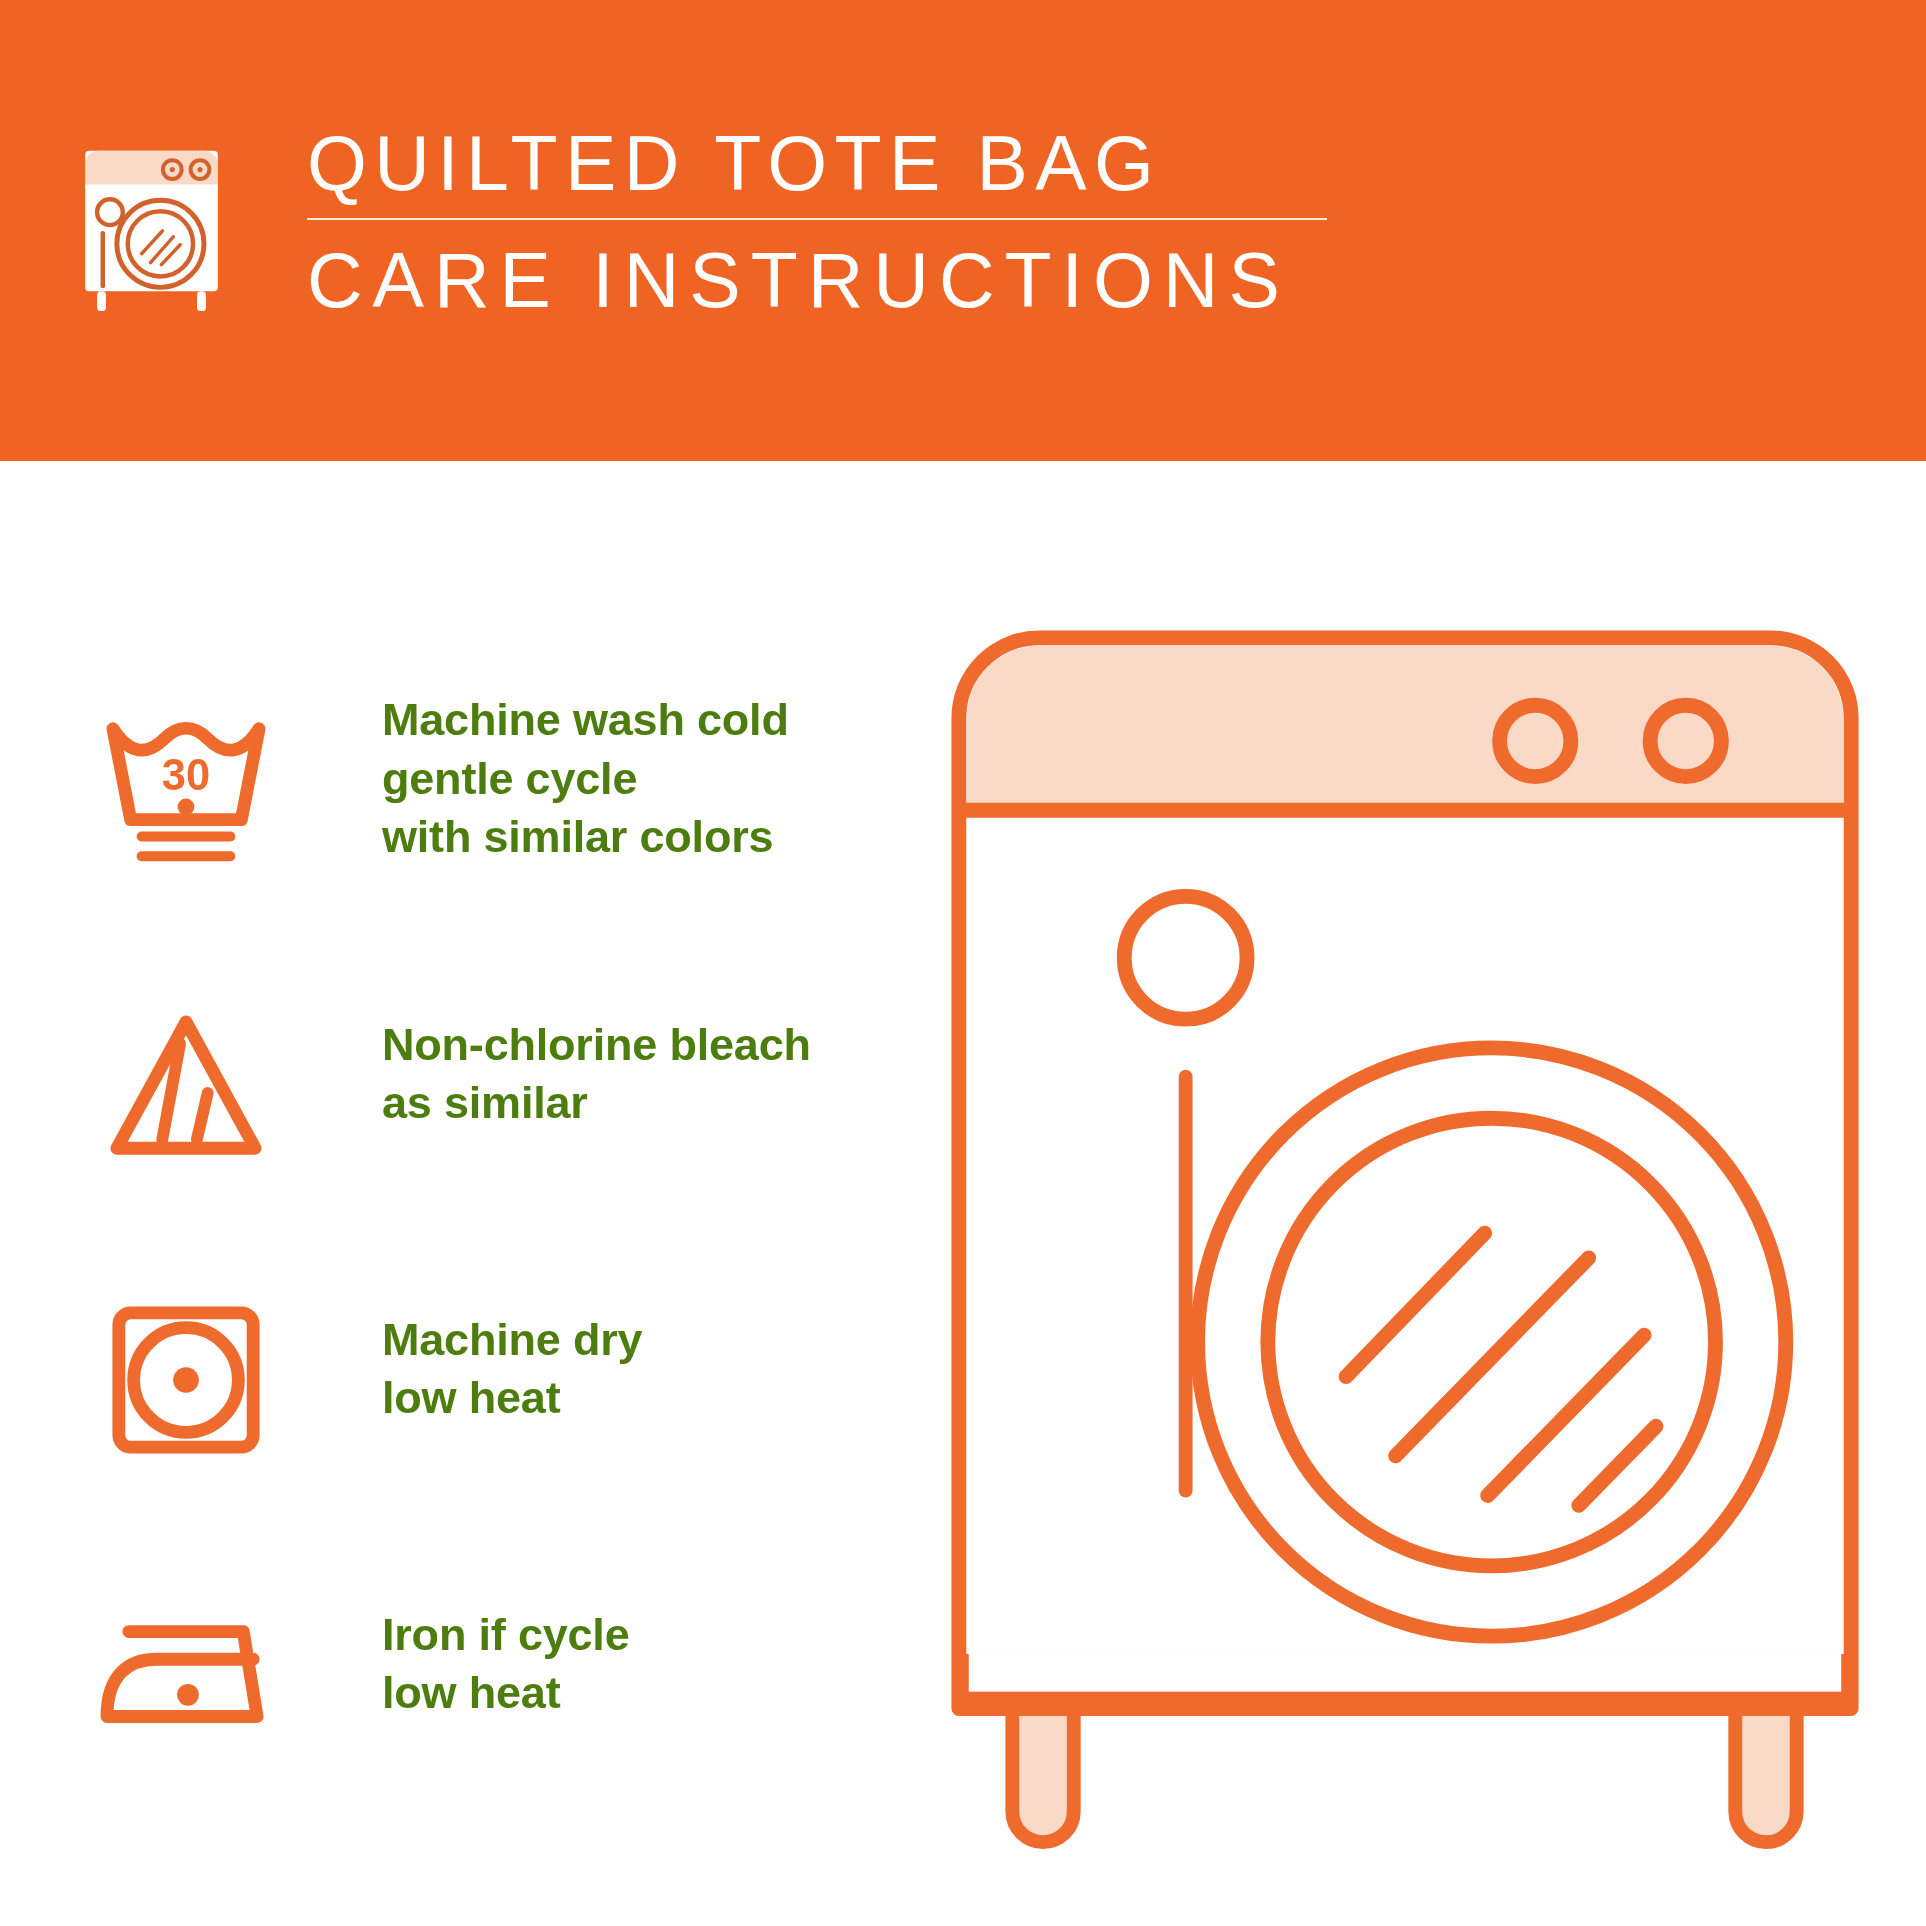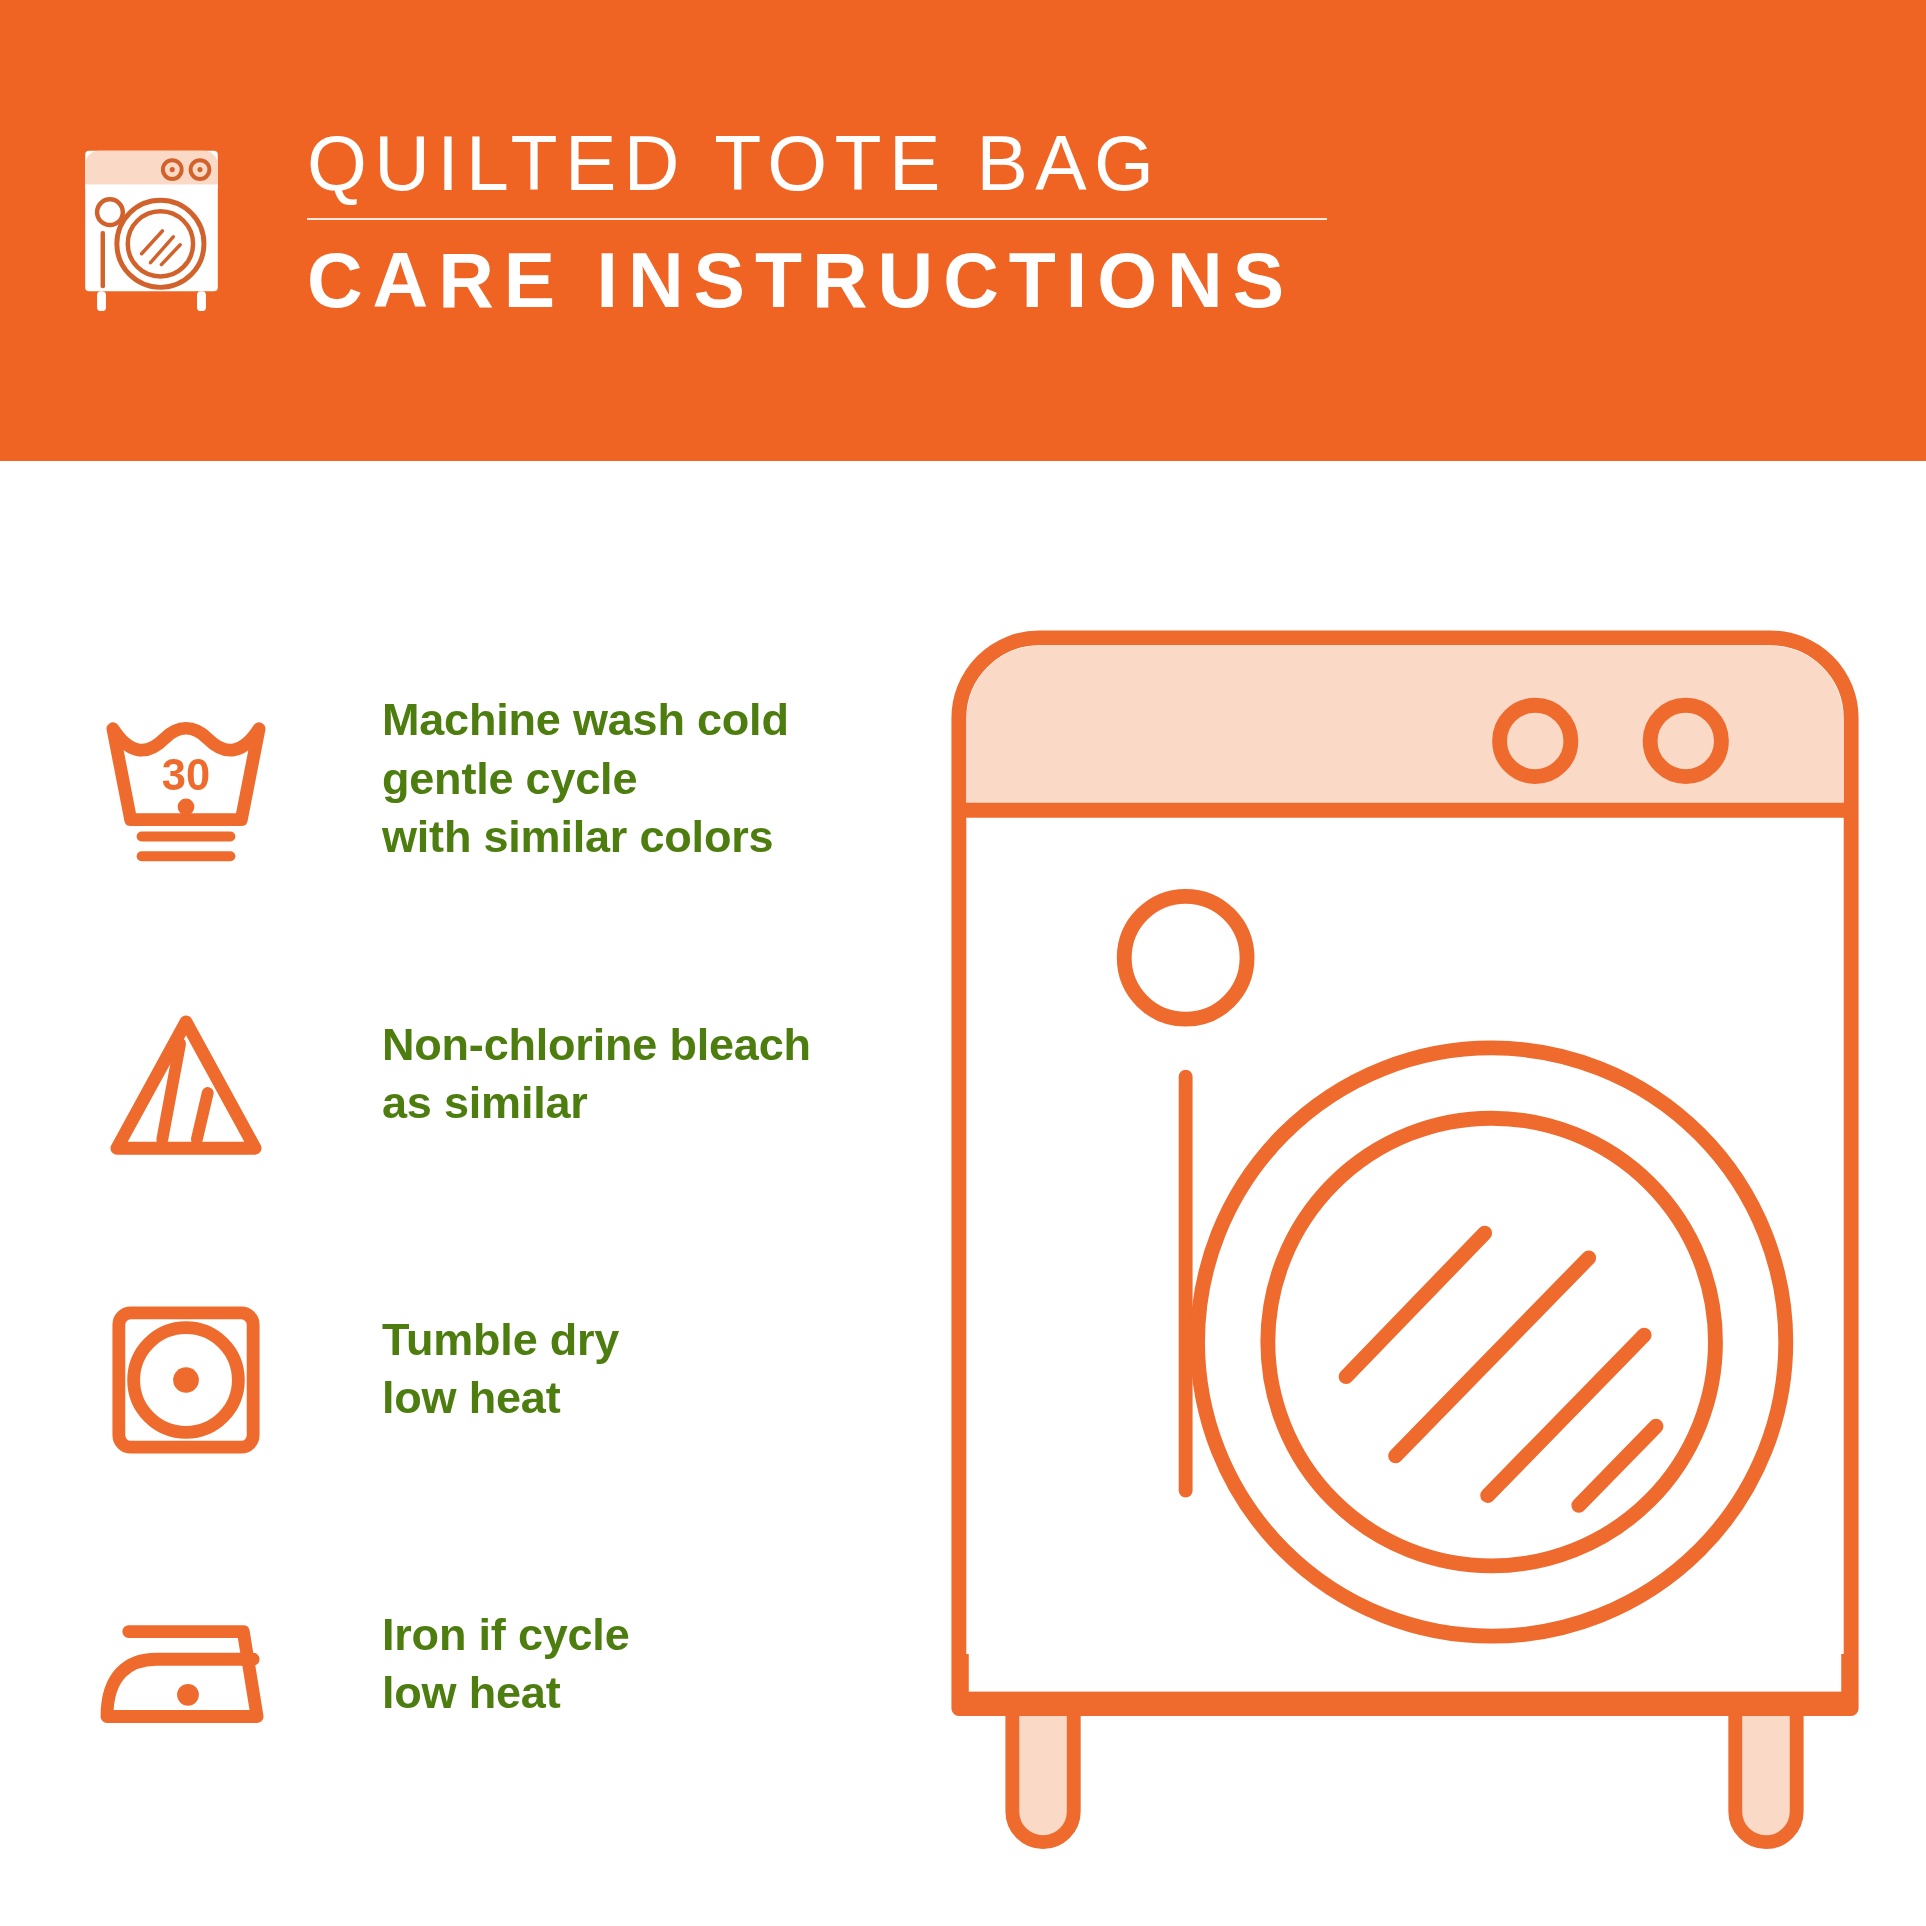--- a/index.html
+++ b/index.html
@@ -57,21 +57,21 @@
   .title-rule {
     width: 1020px;
     height: 2px;
     background: rgba(255,255,255,0.85);
   }
   .title-sub {
     color: #ffffff;
     font-size: 77px;
     letter-spacing: 10px;
     line-height: 1.0;
-    font-weight: 700;
+    font-weight: 400;
     white-space: nowrap;
     padding-top: 22px;
   }
 
   
   .care-list {
     position: absolute;
     left: 94px;
     top: 665px;
     width: 822px;
@@ -196,21 +196,21 @@
 
     <div class="care-row">
       <div class="care-symbol">
         <svg viewBox="0 0 180 160" width="178" height="158" xmlns="http://www.w3.org/2000/svg">
           <rect x="22" y="10" width="136" height="136" rx="12" ry="12" fill="none" stroke="#ee6a2d" stroke-width="13"></rect>
           <circle cx="90" cy="78" r="53" fill="none" stroke="#ee6a2d" stroke-width="13"></circle>
           <circle cx="90" cy="78" r="13" fill="#ee6a2d"></circle>
         </svg>
       </div>
       <div class="care-text">
-        <div>Tumble dry</div>
+        <div>Machine dry</div>
         <div>low heat</div>
       </div>
     </div>
 
     <div class="care-row">
       <div class="care-symbol">
         <svg viewBox="0 0 180 160" width="178" height="158" xmlns="http://www.w3.org/2000/svg">
           <path d="M32 34 H148 L162 120 H10 C10 78 32 62 60 62 H158" fill="none" stroke="#ee6a2d" stroke-width="13" stroke-linecap="round" stroke-linejoin="round"></path>
           <circle cx="92" cy="98" r="11" fill="#ee6a2d"></circle>
         </svg>

